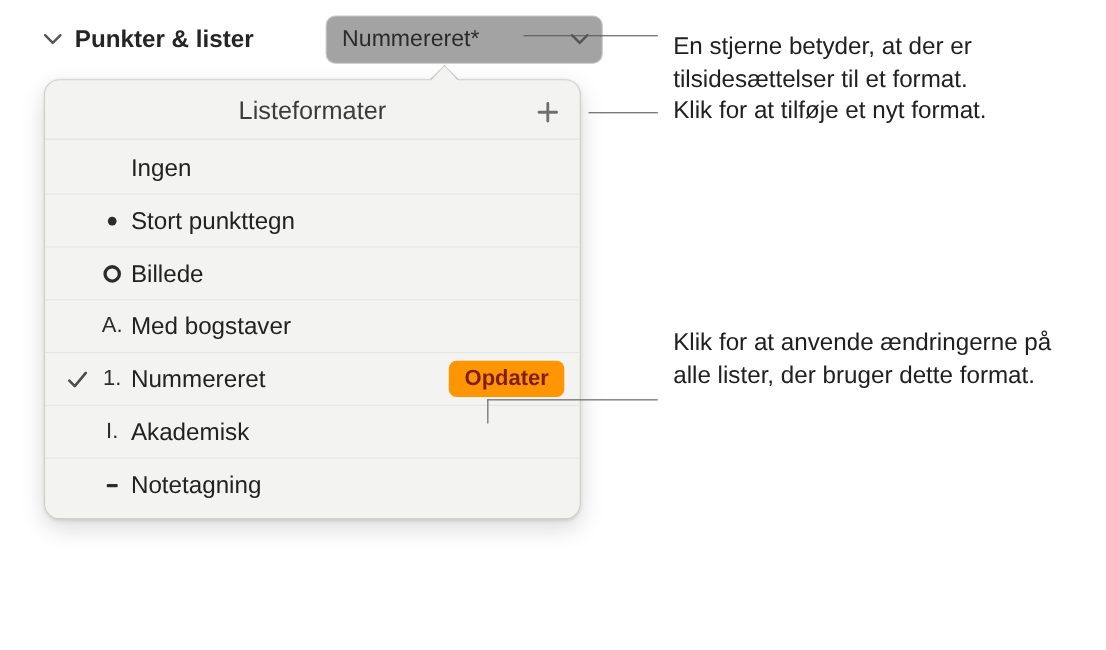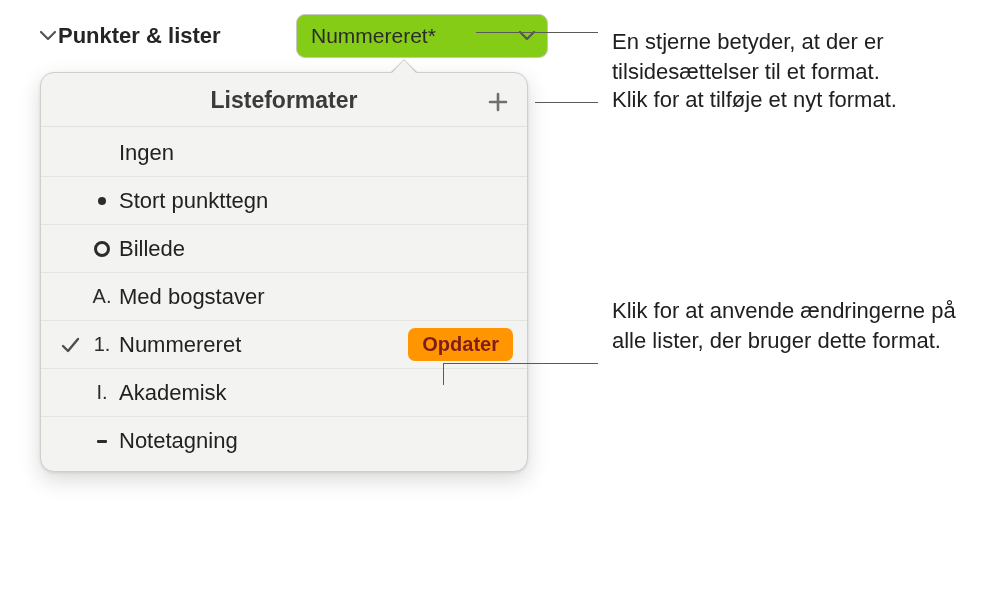--- a/index.html
+++ b/index.html
@@ -17,20 +17,21 @@
     }
     .panel-container {
       position: absolute;
       left: 38px;
       top: 8px;
       width: 510px;
     }
     .header-row {
       display: flex;
       align-items: center;
+      gap: 10px;
       padding: 6px 0;
     }
     .disclosure-arrow {
       width: 20px;
       height: 20px;
       display: flex;
       align-items: center;
       justify-content: center;
     }
     .section-title {
@@ -39,21 +40,21 @@
       color: #252525;
       flex: 1;
     }
     .dropdown-btn {
       position: relative;
       display: flex;
       align-items: center;
       border: 1px solid #c7c7c7;
       border-radius: 9px;
       padding: 6px 8px 6px 14px;
-      background: #84cc16;
+      background: #a3a3a3;
       height: 44px;
       width: 252px;
       cursor: pointer;
     }
     .dropdown-value {
       font-size: 21px;
       color: #2b2b2b;
       flex: 1;
     }
     .dropdown-chev {
@@ -95,21 +96,21 @@
     .popover-header {
       display: flex;
       align-items: center;
       justify-content: center;
       position: relative;
       padding: 14px 12px 12px 12px;
       border-bottom: 1px solid #e1e1de;
     }
     .popover-title {
       font-size: 23px;
-      font-weight: 700;
+      font-weight: 400;
       color: #3b3b3b;
     }
     .add-btn {
       position: absolute;
       right: 16px;
       top: 16px;
       width: 26px;
       height: 26px;
       display: flex;
       align-items: center;

